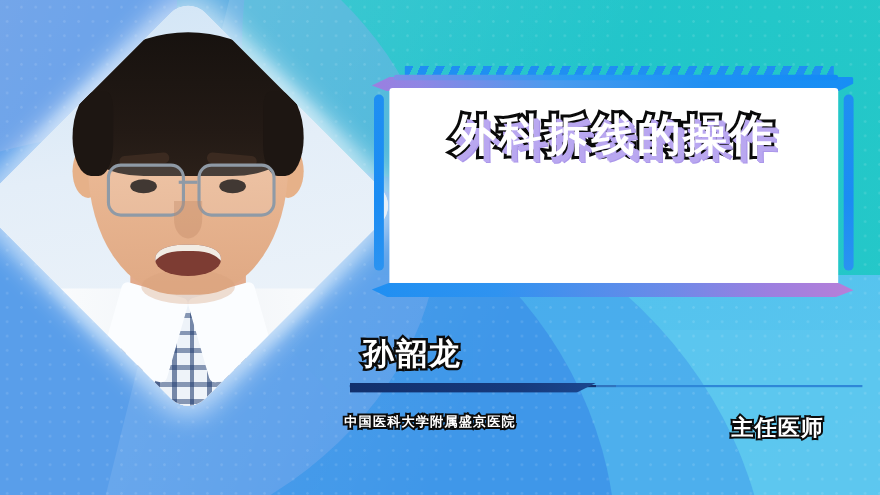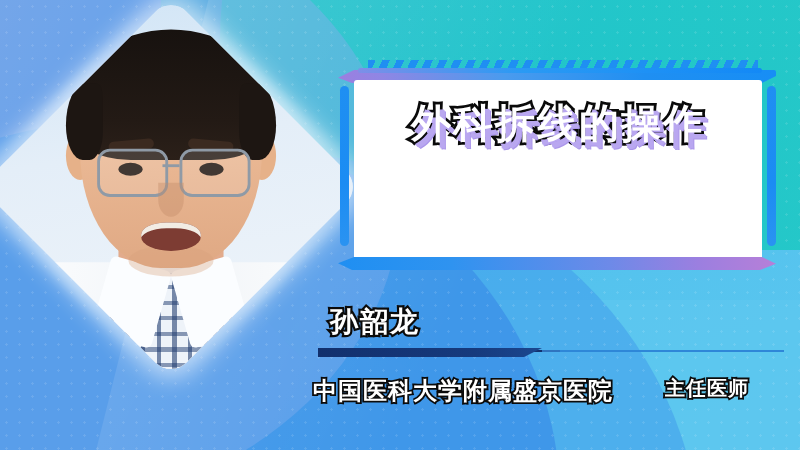--- a/index.html
+++ b/index.html
@@ -385,21 +385,21 @@
     height: 9px;
     background: linear-gradient(90deg, #12306d, #163a7d 70%, #1b4790);
     clip-path: polygon(0 0, 224px 0, 206px 100%, 0 100%);
   }
   .doc-org {
     position: absolute;
     left: 313px;
     top: 375px;
     font-family: "DejaVu Sans", "Liberation Sans", sans-serif;
     font-weight: 700;
-    font-size: 24px;
+    font-size: 12px;
     letter-spacing: 1px;
     color: #ffffff;
     -webkit-text-stroke: 3.6px #0b0b0b;
     paint-order: stroke fill;
   }
   .doc-dept {
     position: absolute;
     left: 665px;
     top: 375px;
     font-family: "DejaVu Sans", "Liberation Sans", sans-serif;

